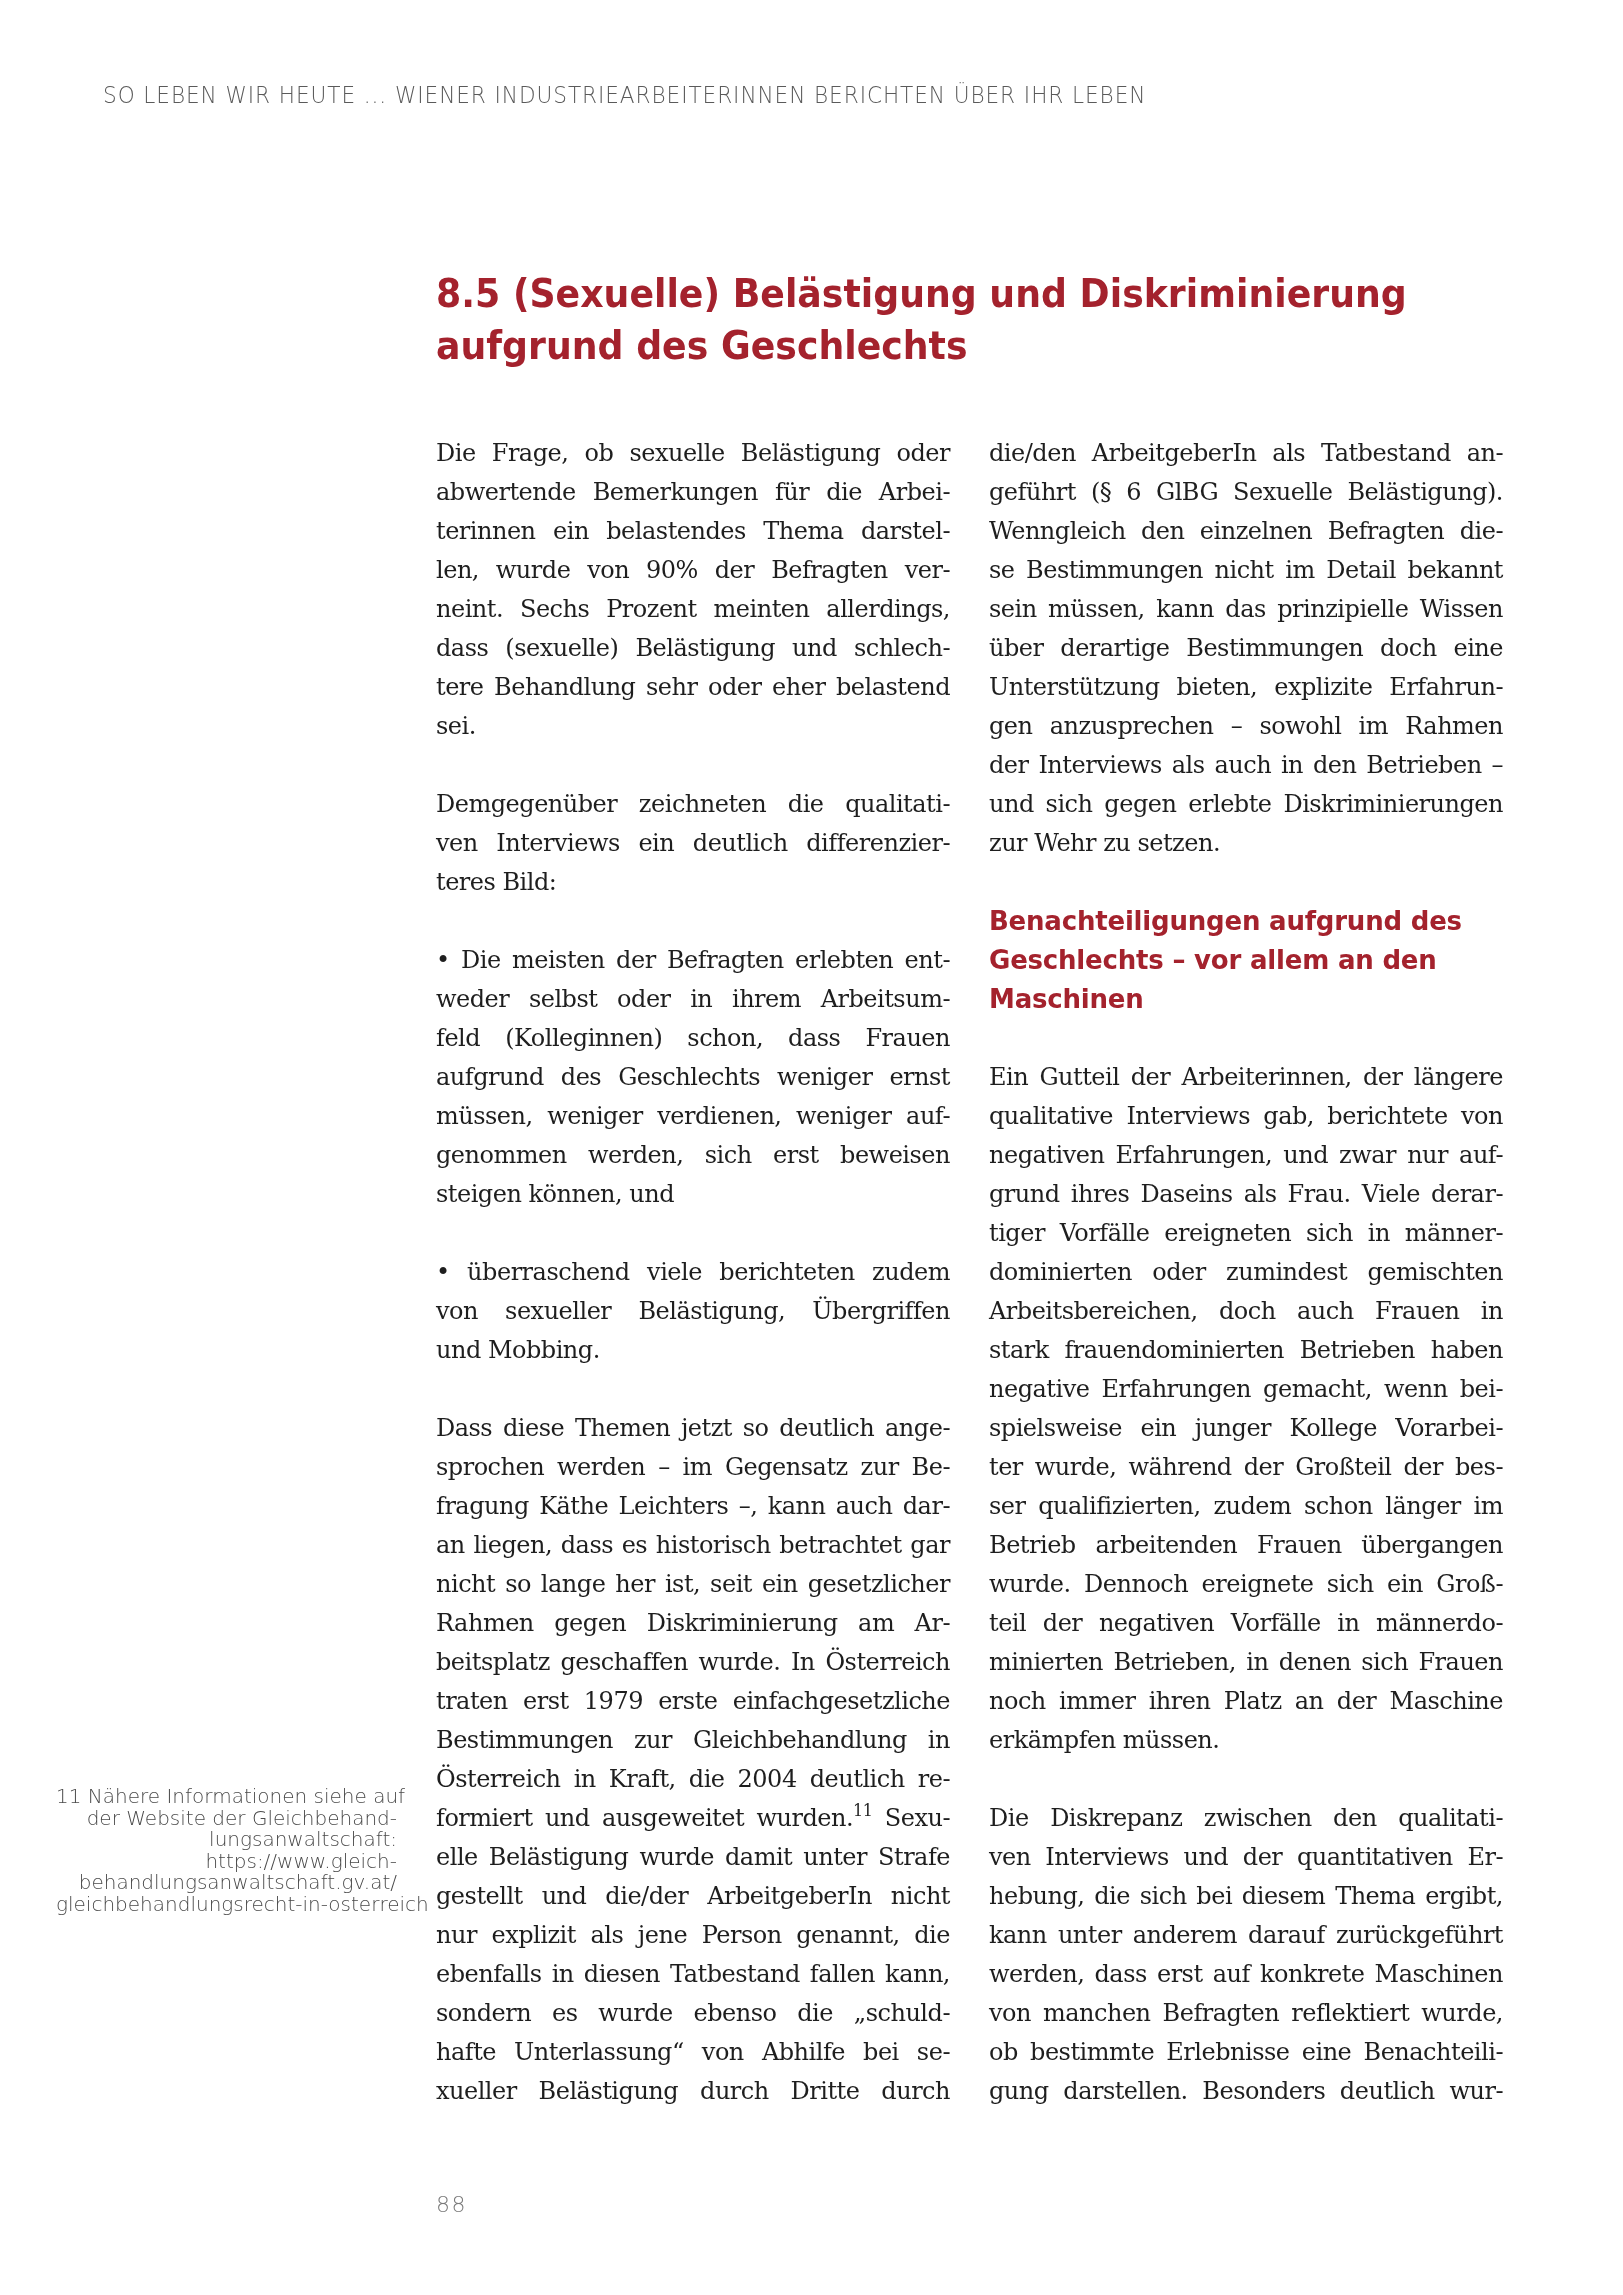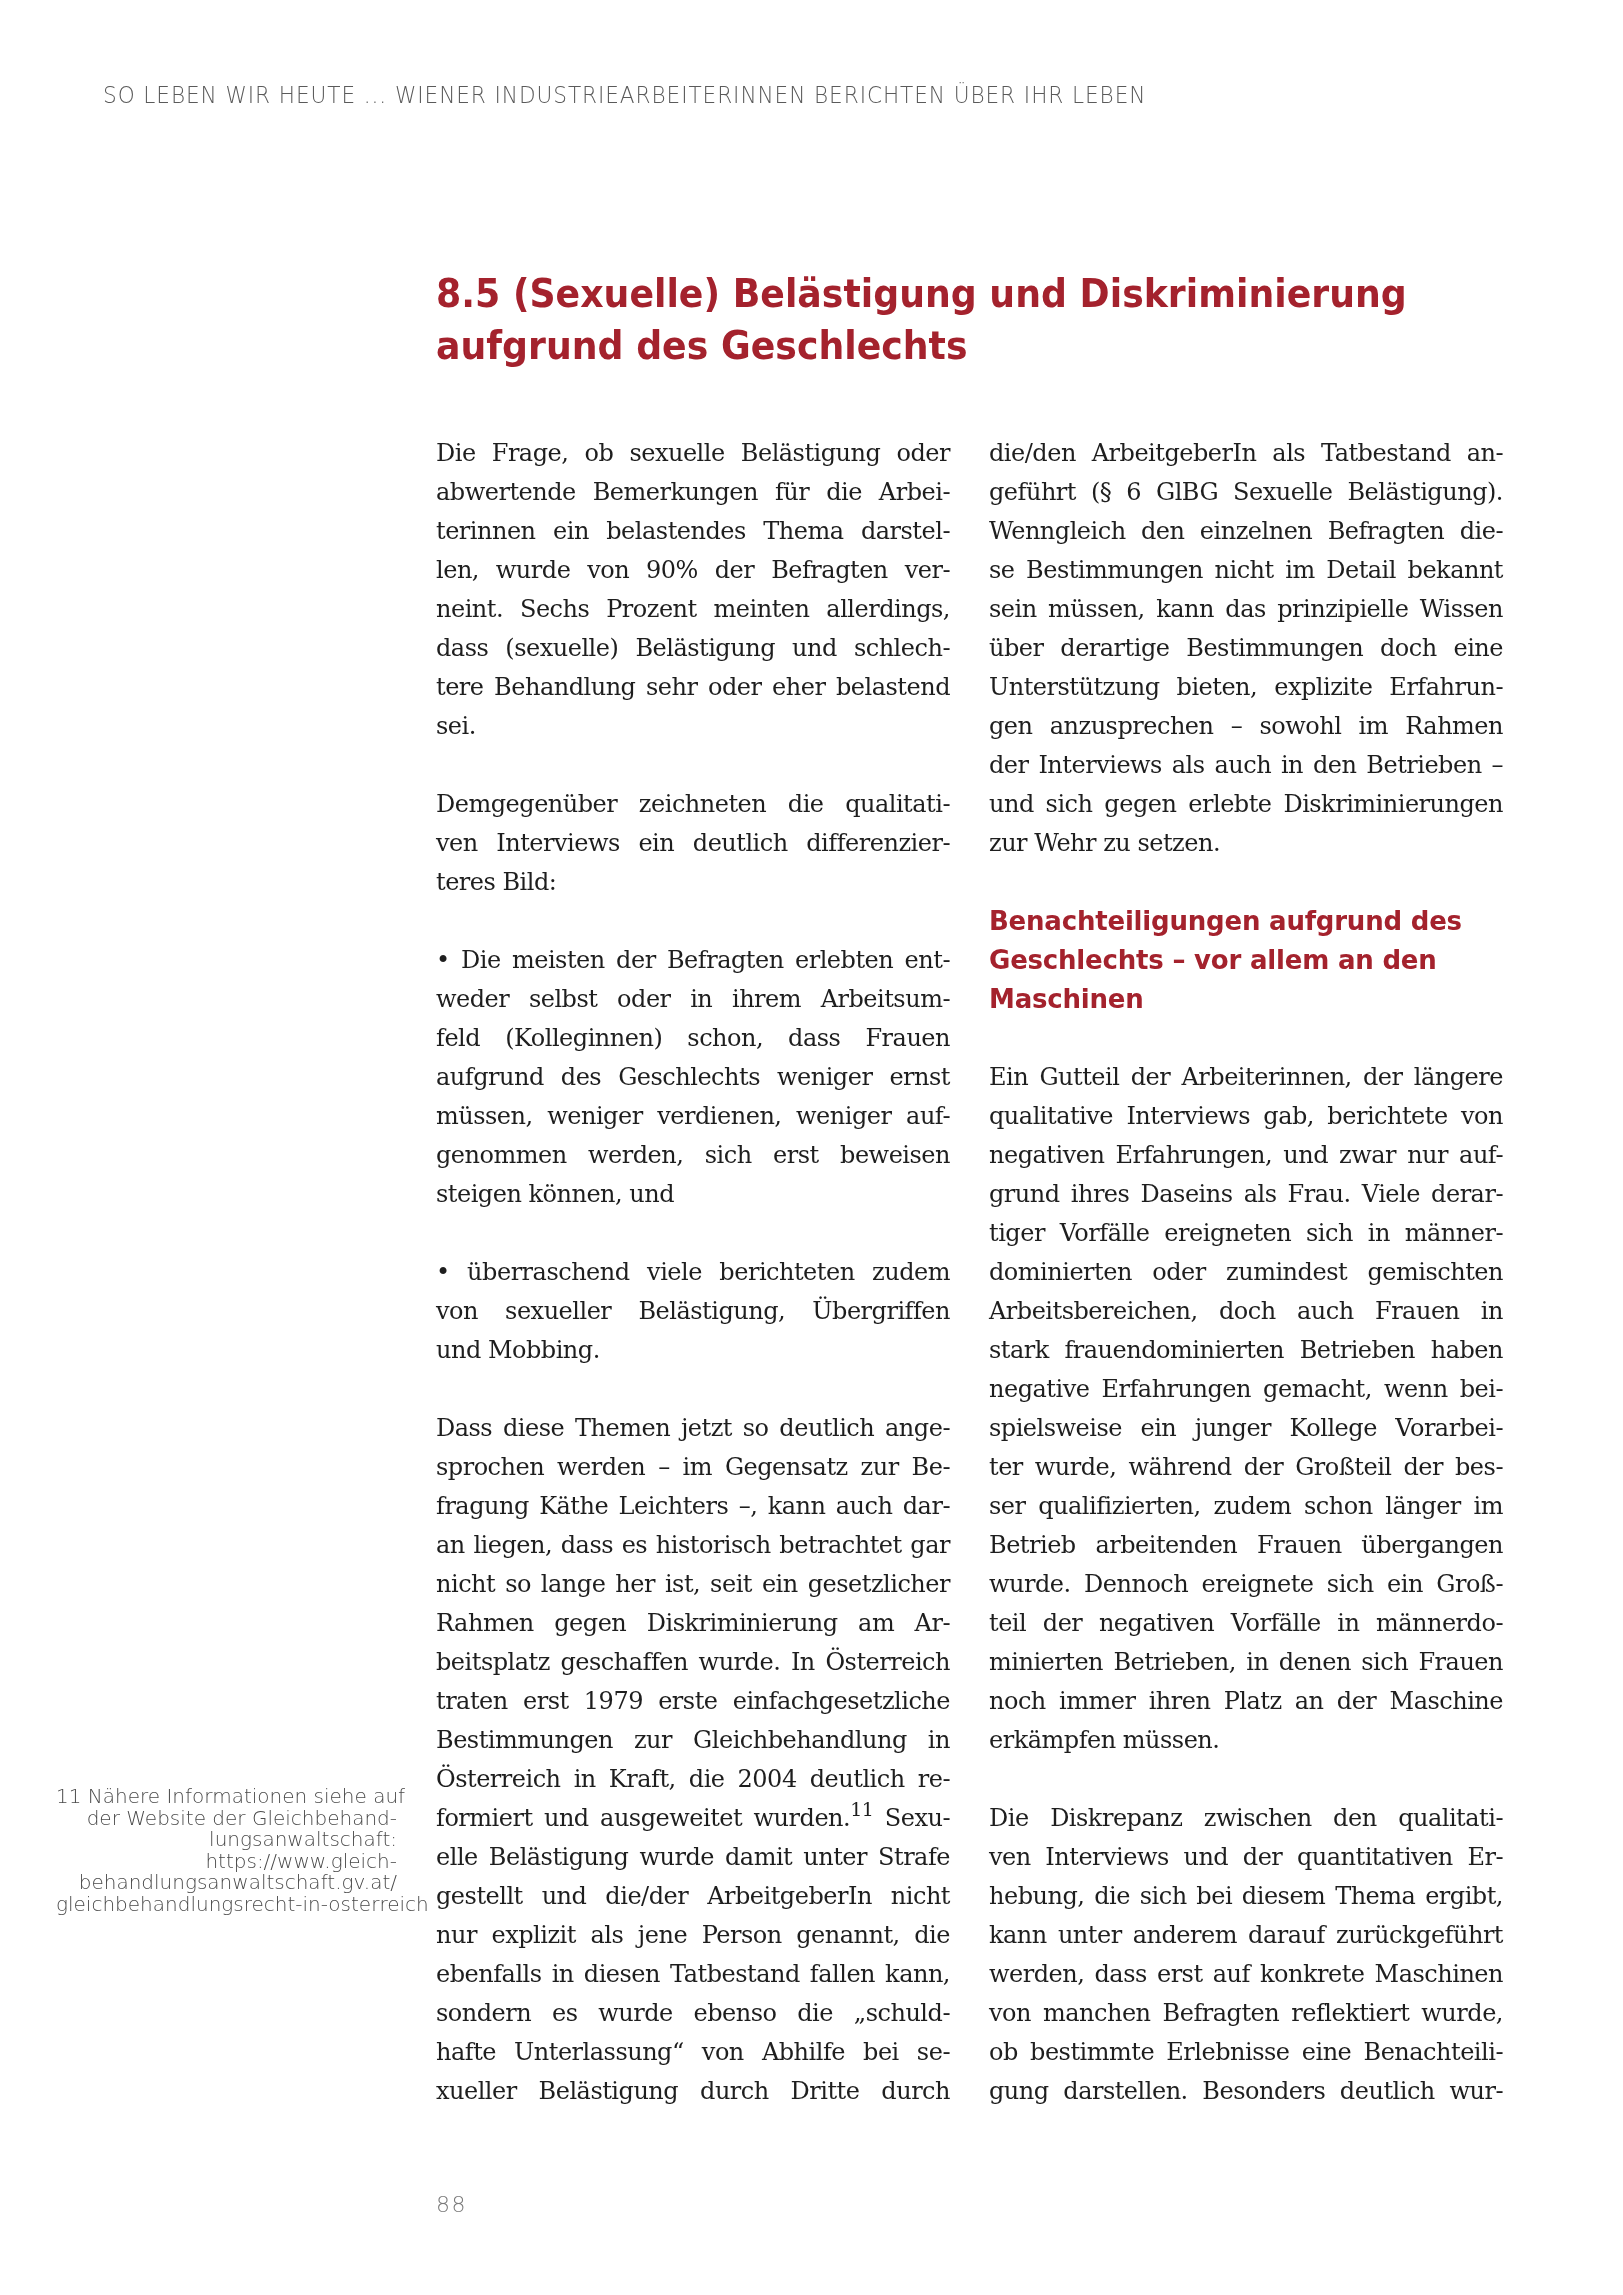--- a/index.html
+++ b/index.html
@@ -25,21 +25,21 @@
   .col-right { left: 989px; }
   .col p { margin: 0 0 39px 0; letter-spacing: -0.5px; word-spacing: 0px; }
   .col p.last { margin-bottom: 0; }
   .col .line { display: block; text-align: justify; text-align-last: justify; white-space: nowrap; }
   .col .line.end { text-align-last: left; }
   .sub-heading {
     font-family: "DejaVu Sans", sans-serif; font-weight: bold;
     font-size: 26px; line-height: 39px; color: #a4222d; margin: 0 0 39px 0;
     letter-spacing: -0.2px;
   }
-  sup { font-size: 19px; line-height: 0; vertical-align: 9.7px; }
+  sup { font-size: 16px; line-height: 0; vertical-align: 9.7px; }
   .footnote {
     position: absolute; right: 1226px; top: 1786px; width: 341px;
     font-family: "DejaVu Sans", sans-serif; font-weight: 300;
     font-size: 20px; line-height: 21.5px; color: #4a4a4a; text-align: right;
   }
   .footnote span { display: block; white-space: nowrap; }
   .page-number {
     position: absolute; left: 436px; top: 2192px;
     font-family: "DejaVu Sans", sans-serif; font-weight: 200;
     font-size: 22px; color: #7a7a7a; letter-spacing: 1.6px;

